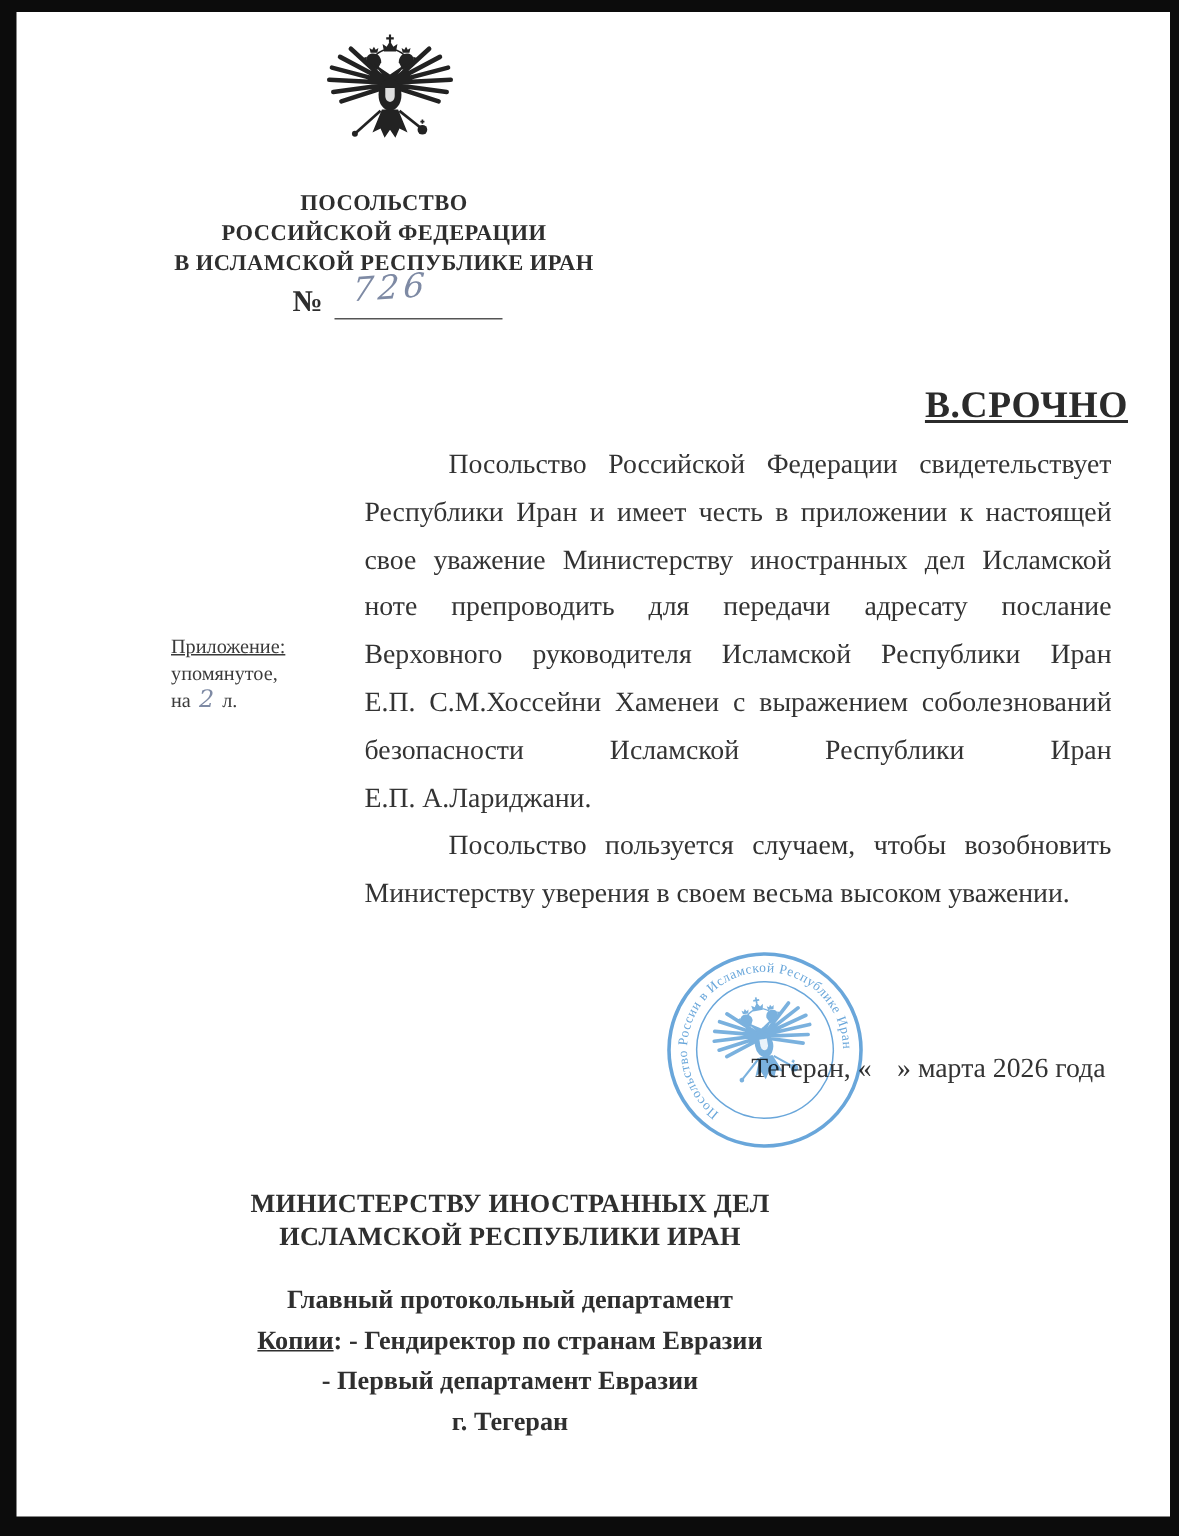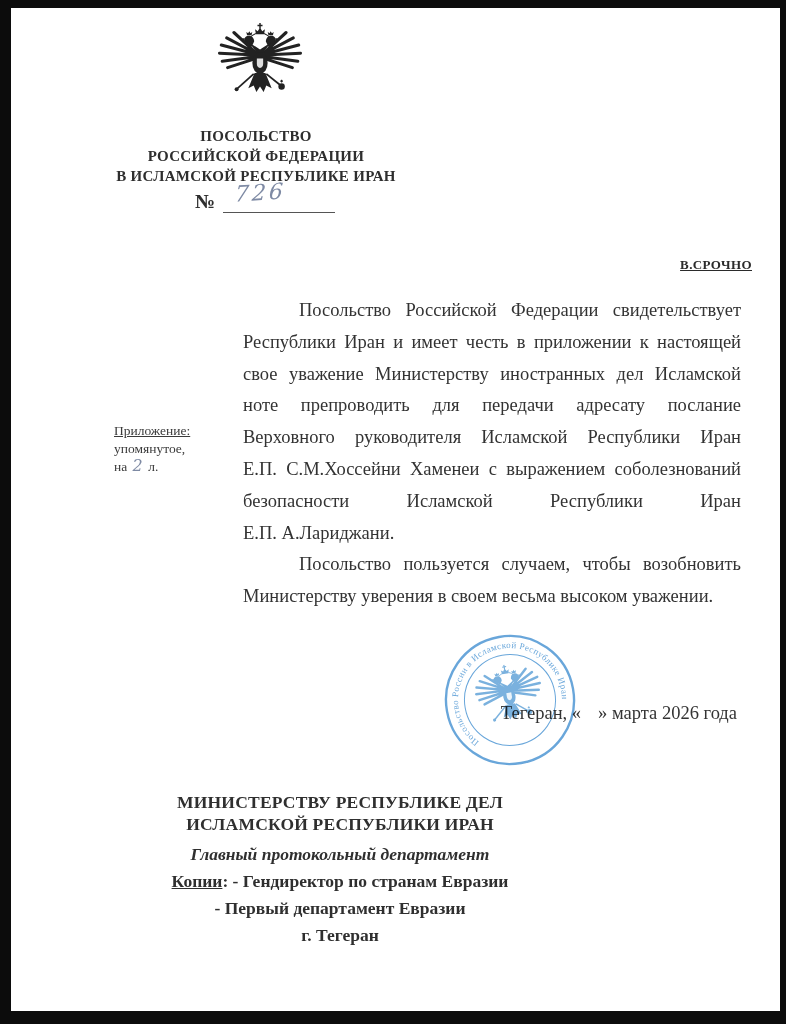--- a/index.html
+++ b/index.html
@@ -29,21 +29,21 @@
   .handwritten{
     font-family:"DejaVu Serif",serif;font-style:italic;color:#7e8aa4;
     letter-spacing:3px;
   }
   .hw-number{
     position:absolute;left:12px;top:-8px;font-size:22px;
     transform:rotate(-4deg) skewX(-8deg);
   }
   
   .urgent{
-    position:absolute;right:28px;top:249px;font-size:13px;font-weight:bold;
+    position:absolute;right:28px;top:249px;font-size:25px;font-weight:bold;
     text-decoration:underline;color:#2b2b2b;letter-spacing:.4px;
   }
   
   .margin-note{
     position:absolute;left:103px;top:414px;font-size:13.5px;line-height:17.5px;color:#3a3a3a;
   }
   .margin-note .title{text-decoration:underline;}
   .margin-note .hw-pages{font-size:16px;letter-spacing:0;padding:0 2px;}
   
   .body-text{
@@ -65,21 +65,21 @@
   .stamp{
     position:absolute;left:429px;top:622px;width:140px;height:140px;
     transform:rotate(-10deg);opacity:.85;mix-blend-mode:multiply;pointer-events:none;
   }
   
   .address{
     position:absolute;left:109px;top:783px;width:440px;text-align:center;
     font-weight:bold;color:#2f2f2f;
   }
   .address .big{font-size:17.5px;line-height:22px;letter-spacing:.2px;}
-  .address .med{font-size:17.5px;margin-top:9px;font-style:italic;}
+  .address .med{font-size:17.5px;margin-top:21px;}
   .address .med2{font-size:17.5px;margin-top:6px;}
   .u{text-decoration:underline;}
 </style>
 </head>
 <body>
 
 <svg width="0" height="0" style="position:absolute" aria-hidden="true">
   <symbol id="eagle" viewBox="0 0 100 92">
     <g fill="currentColor" stroke="currentColor">
       <path stroke="none" d="M49.2,0.5 h1.6 v2 h2 v1.6 h-2 v2.4 h-1.6 v-2.4 h-2 V2.5 h2 Z"></path>
@@ -159,21 +159,21 @@
       <text font-size="9" fill="#4f97d4" letter-spacing="0.4" font-family="Liberation Serif, serif">
         <textPath href="#stamp-text-arc" startOffset="0">Посольство России в Исламской Республике Иран</textPath>
       </text>
       <g color="#5b9fd6" opacity="0.95">
         <use href="#eagle" x="34" y="34" width="72" height="66"></use>
       </g>
     </svg>
   </div>
 
   <div class="address">
-    <div class="big">МИНИСТЕРСТВУ РЕСПУБЛИКЕ ДЕЛ</div>
+    <div class="big">МИНИСТЕРСТВУ ИНОСТРАННЫХ ДЕЛ</div>
     <div class="big">ИСЛАМСКОЙ РЕСПУБЛИКИ ИРАН</div>
     <div class="med">Главный протокольный департамент</div>
     <div class="med2"><span class="u">Копии</span><span>: - Гендиректор по странам Евразии</span></div>
     <div class="med2">- Первый департамент Евразии</div>
     <div class="med2">г. Тегеран</div>
   </div>
 
 </div>
 
 </body></html>

